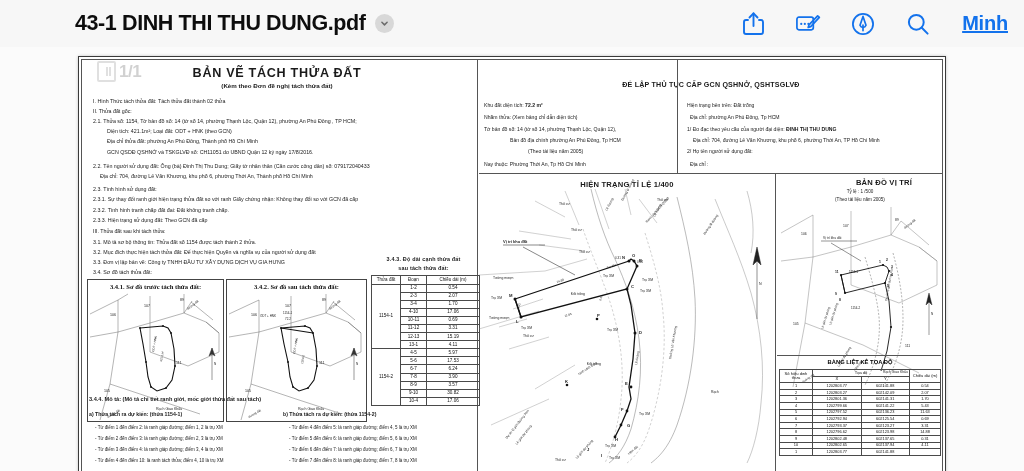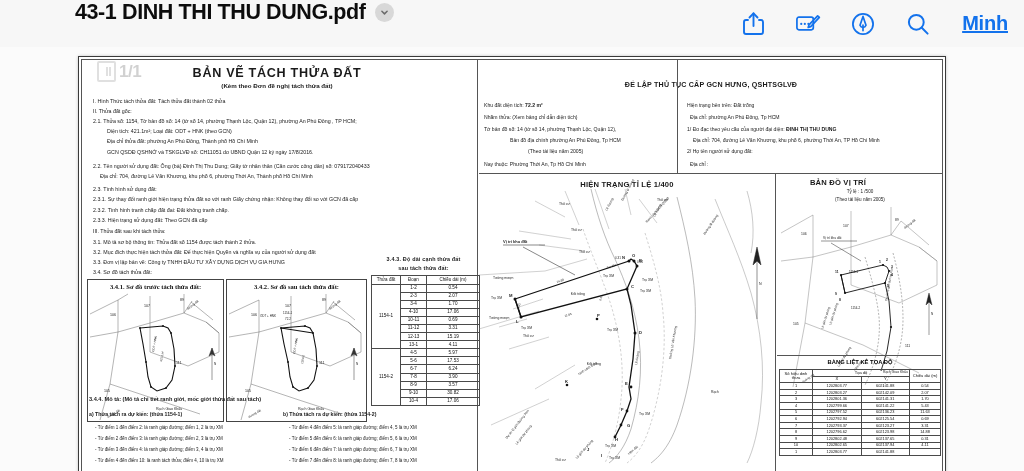--- a/index.html
+++ b/index.html
@@ -7,21 +7,21 @@
     width:1024px;height:471px;overflow:hidden;
     background:#ffffff;
     font-family:"Liberation Sans",sans-serif;
     -webkit-font-smoothing:antialiased;
   }
   
   .toolbar{
     position:absolute;left:0;top:0;width:1024px;height:47px;
     background:#f7f7f7;
     border-bottom:1px solid #dcdcdc;
-    display:flex;align-items:flex-start;
+    display:flex;align-items:center;
   }
   .title-wrap{display:flex;align-items:center;margin-left:75px;gap:9px;}
   .doc-title{
     font-size:21.5px;font-weight:bold;color:#0d0d0d;
     letter-spacing:-0.4px;white-space:nowrap;
   }
   .chev{
     width:19px;height:19px;border-radius:50%;background:#d8d8d8;
     display:flex;align-items:center;justify-content:center;flex:none;
   }
@@ -408,42 +408,42 @@
     <div class="t bline" style="left:16px;top:369px;">- Từ điểm 1 đến điểm 2: là ranh giáp đường; điểm 1, 2 là trụ XM</div>
     <div class="t bline" style="left:16px;top:380px;">- Từ điểm 2 đến điểm 3: là ranh giáp đường; điểm 2, 3 là trụ XM</div>
     <div class="t bline" style="left:16px;top:391px;">- Từ điểm 3 đến điểm 4: là ranh giáp đường; điểm 3, 4 là trụ XM</div>
     <div class="t bline" style="left:16px;top:402px;">- Từ điểm 4 đến điểm 10: là ranh tách thửa; điểm 4, 10 là trụ XM</div>
 
     <div class="t bline" style="left:210px;top:369px;">- Từ điểm 4 đến điểm 5: là ranh giáp đường; điểm 4, 5 là trụ XM</div>
     <div class="t bline" style="left:210px;top:380px;">- Từ điểm 5 đến điểm 6: là ranh giáp đường; điểm 5, 6 là trụ XM</div>
     <div class="t bline" style="left:210px;top:391px;">- Từ điểm 6 đến điểm 7: là ranh giáp đường; điểm 6, 7 là trụ XM</div>
     <div class="t bline" style="left:210px;top:402px;">- Từ điểm 7 đến điểm 8: là ranh giáp đường; điểm 7, 8 là trụ XM</div>
 
-    <div class="c" id="R-sub">ĐỂ LẬP THỦ TỤC CẤP GCN HƯNG, QSHTSGLVĐ</div>
+    <div class="c" id="R-sub">ĐỂ LẬP THỦ TỤC CẤP GCN QSHNỞ, QSHTSGLVĐ</div>
 
     <div class="t rbody" style="left:405px;top:46px;"><span>Khu đất diện tích:</span> <b>72.2  m²</b></div>
     <div class="t rbody" style="left:405px;top:58px;">Nhầm thửa: (Xem bảng chỉ dẫn diện tích)</div>
     <div class="t rbody" style="left:405px;top:70px;">Tờ bản đồ số: 14 (tờ số 14, phường Thạnh Lộc, Quận 12),</div>
     <div class="t rbody" style="left:431px;top:81px;">Bản đồ địa chính phường An Phú Đông, Tp HCM</div>
     <div class="t rbody" style="left:449px;top:92px;">(Theo tài liệu năm 2005)</div>
     <div class="t rbody" style="left:405px;top:105px;">Nay thuộc: Phường Thới An, Tp Hồ Chí Minh</div>
 
     <div class="t rbody" style="left:608px;top:46px;"><span>Hiện trạng bên trên:</span> <span>Đất trống</span></div>
     <div class="t rbody" style="left:611px;top:58px;">Địa chỉ: phường An Phú Đông, Tp HCM</div>
     <div class="t rbody" style="left:608px;top:70px;"><span>1/ Đo đạc theo yêu cầu của người đại diện:</span> <b>ĐINH THỊ THU DUNG</b></div>
     <div class="t rbody" style="left:614px;top:81px;">Địa chỉ: 704, đường Lê Văn Khương, khu phố 6, phường Thới An, TP Hồ Chí Minh</div>
     <div class="t rbody" style="left:608px;top:92px;">2/ Họ tên người sử dụng đất:</div>
     <div class="t rbody" style="left:611px;top:105px;">Địa chỉ :</div>
 
     <div class="hr-r" style="top:116px;"></div>
     <div class="vr-r" style="left:696px;top:116px;bottom:2px;"></div>
     <div class="vr-r" style="left:598px;top:2px;height:114px;"></div>
 
     <div class="c secthead" style="left:400px;width:296px;top:124px;">HIỆN TRẠNG TỈ LỆ 1/400</div>
-    <div class="c secthead" style="left:676px;width:166px;top:122px;">BẢN ĐỒ VỊ TRÍ</div>
+    <div class="c secthead" style="left:722px;width:166px;top:122px;">BẢN ĐỒ VỊ TRÍ</div>
     <div class="c small-c" style="left:698px;width:166px;top:133px;">Tỷ lệ :  1 /500</div>
     <div class="c small-c" style="left:698px;width:166px;top:141px;">(Theo tài liệu năm 2005)</div>
 
     <svg class="mapsvg" style="left:400px;top:132px;width:296px;height:274px;" viewBox="0 0 296 274">
       <g stroke="#8a8a8a" stroke-width=".4" fill="none">
         <path d="M86 2 L100 36 M56 12 L86 28 M40 42 L92 50 M60 56 L106 62"></path>
         <path d="M116 0 L130 40 M146 0 L152 26 M160 10 L178 34"></path>
         <path d="M0 86 L66 82 L108 70"></path>
         <path d="M34 120 L64 110 M20 138 L48 130"></path>
         <path d="M30 160 L70 148 M56 200 L96 176"></path>

